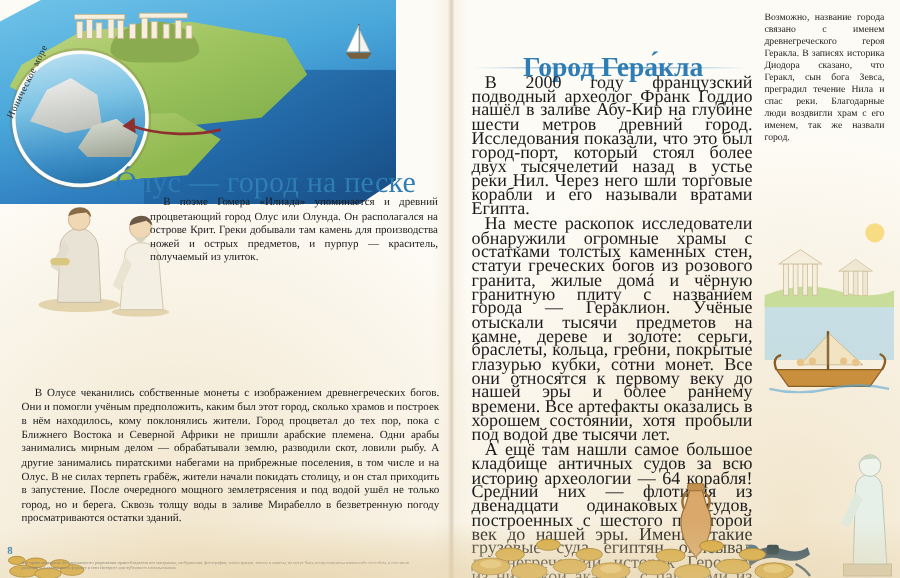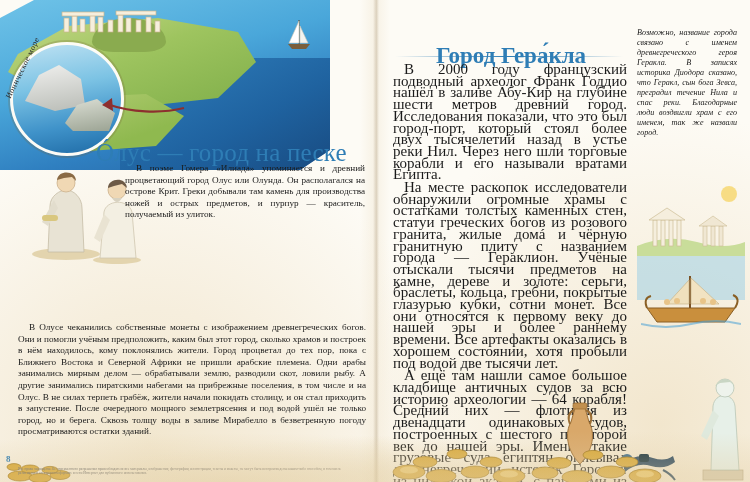--- a/index.html
+++ b/index.html
@@ -147,23 +147,23 @@
     background:linear-gradient(to right, rgba(46,125,181,0), #2e7db5, rgba(46,125,181,0));
   }
   .r-body{
     position:absolute;left:14px;top:64px;width:234px;
     font-size:15px;line-height:11.7px;color:#1a1a1a;
     text-align:justify;text-indent:11px;
   }
   .r-body p{margin:0 0 1px 0;}
 
   .sidenote{
-    position:absolute;left:258px;top:28px;width:100px;
+    position:absolute;left:258px;top:10px;width:100px;
     font-size:8.1px;line-height:10px;color:#1a1a1a;
-    font-style:italic;text-align:justify;
+    text-align:justify;
   }
 
   
   .r-scene{
     position:absolute;left:258px;top:180px;width:108px;height:120px;
   }
   .boat{
     position:absolute;left:262px;top:268px;width:100px;height:60px;
   }
   .statue-r{

